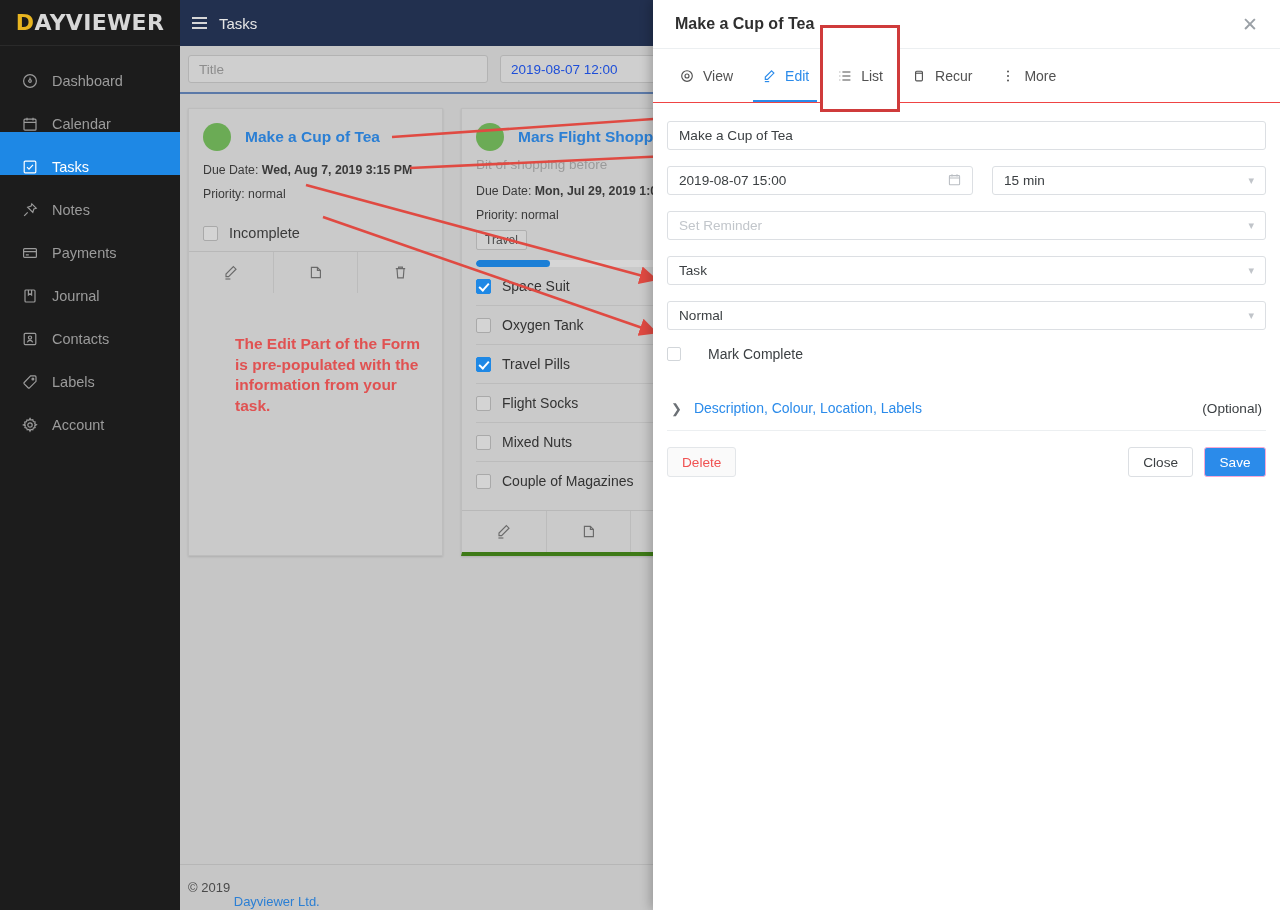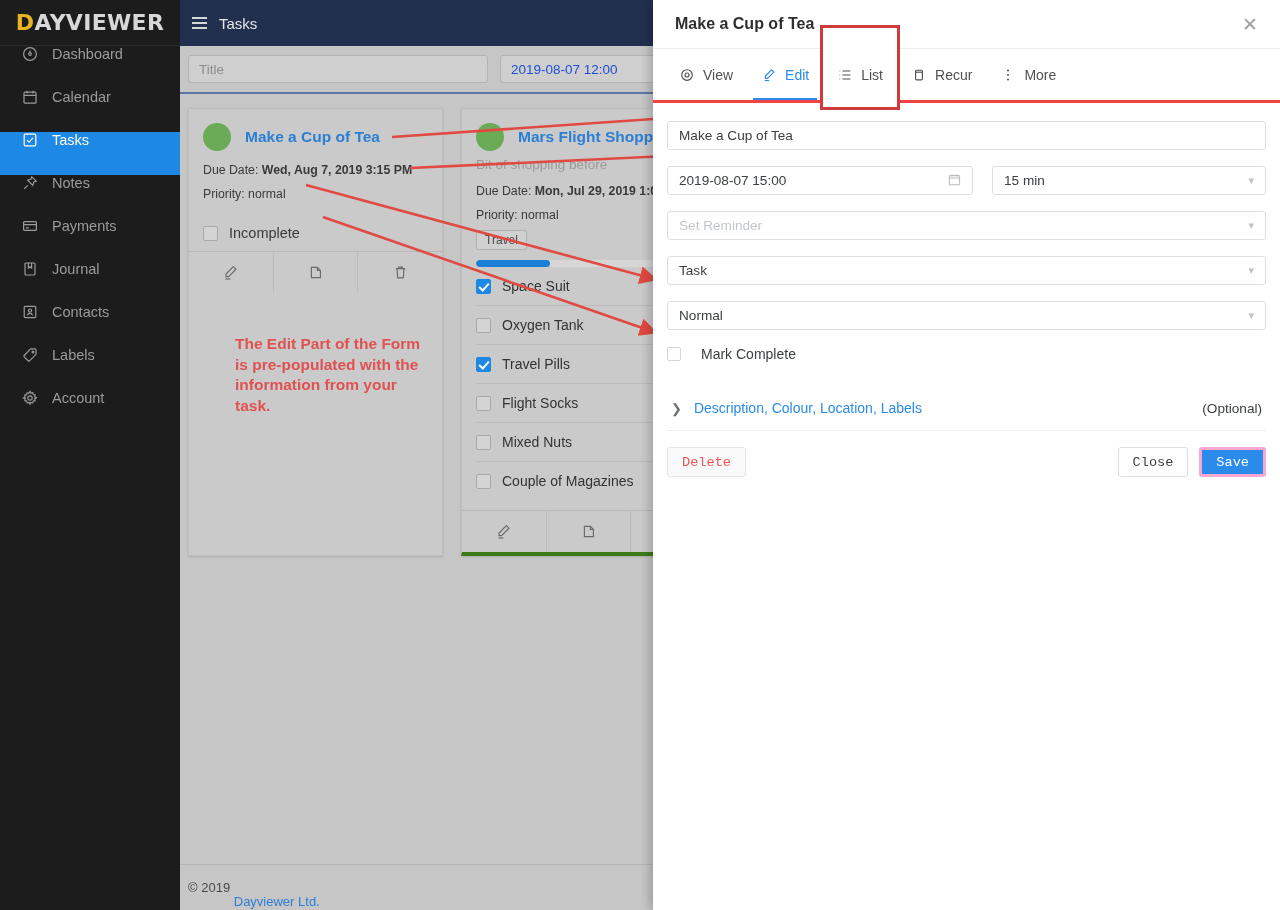--- a/index.html
+++ b/index.html
@@ -18,21 +18,21 @@
   }
   .logo {
     height: 46px; display: flex; align-items: center; justify-content: center;
     font-size: 22px; font-weight: bold; letter-spacing: .3px;
     color: #d8d8d8; background: #1c1c1c;
     border-bottom: 1px solid #2a2a2a;
     font-family: "DejaVu Sans", sans-serif;
   }
   .logo .d { color: #e8b520; }
   .nav-item {
-    display: flex; align-items: flex-start; gap: 14px;
+    display: flex; align-items: flex-end; gap: 14px;
     height: 43px; padding-left: 22px;
     color: #9b9b9b; font-size: 14.5px;
     cursor: pointer;
   }
   .nav-item.active { background: #1e88e5; color: #ffffff; }
   .nav-item .ico { width: 16px; height: 16px; flex: 0 0 16px;
                    display: flex; align-items: center; justify-content: center; }
   .nav-item .ico svg { display: block; }
 
   
@@ -128,21 +128,21 @@
     background: #ffffff; box-shadow: -3px 0 10px rgba(0,0,0,.22);
   }
   .modal-head {
     height: 49px; display: flex; align-items: center; padding: 0 22px;
     border-bottom: 1px solid #eceff1;
   }
   .modal-title { font-size: 16px; font-weight: bold; color: #2f2f2f; flex: 1; }
   .close-x { color: #9aa0a6; font-size: 19px; cursor: pointer; line-height: 1; }
 
   .tabs { display: flex; align-items: stretch; height: 54px;
-          border-bottom: 3px solid #ef4444; padding-left: 12px; }
+          border-bottom: 1px solid #ef4444; padding-left: 12px; }
   .tab { display: flex; align-items: center; gap: 9px; padding: 0 14px;
          font-size: 14px; color: #515151; cursor: pointer; position: relative; }
   .tab.active { color: #2b8bea; }
   .tab.active::after {
     content:""; position: absolute; left: 6px; right: 6px; bottom: 0;
     height: 2px; background: #2b8bea;
   }
   .tab .ti { width: 15px; height: 15px; display: flex; align-items: center; justify-content: center; }
   .tab.boxed {
     outline: 3px solid #cf3b3b; outline-offset: 0; background: #fff; z-index: 3;
@@ -156,39 +156,39 @@
     font-size: 13.6px; color: #3c4043; margin-bottom: 16px; background: #fff;
   }
   .fld.ph { color: #c2c6cb; }
   .fld .caret { margin-left: auto; color: #c0c4c9; font-size: 11px; }
   .fld .calico { margin-left: auto; color: #b9bdc2; }
   .row2 { display: flex; gap: 19px; margin-bottom: 16px; }
   .row2 .fld { margin-bottom: 0; }
   .row2 .c1 { width: 306px; }
   .row2 .c2 { flex: 1; }
 
-  .mark-row { display: flex; align-items: center; gap: 20px; margin: 12px 0 0 0;
+  .mark-row { display: flex; align-items: center; gap: 27px; margin: 12px 0 0 0;
               font-size: 14px; color: #3c4043; }
   .cb2 { width: 14px; height: 14px; border: 1px solid #d2d6da; border-radius: 2px; flex:0 0 14px; }
 
   .optrow {
     display: flex; align-items: center; gap: 12px; padding: 22px 4px 14px 4px;
     border-bottom: 1px solid #eceff1; margin-top: 16px;
   }
   .optrow .chev { color: #6b7075; font-size: 13px; }
   .optrow .lnk { color: #2b8bea; font-size: 14px; cursor: pointer; }
   .optrow .opt { margin-left: auto; color: #3c4043; font-size: 13.6px; }
 
-  .btnrow { display: flex; align-items: flex-start; padding: 16px 0 0 0; font-family: Liberation Mono, monospace; }
+  .btnrow { display: flex; align-items: flex-start; padding: 16px 0 0 0; }
   .btn { height: 30px; border-radius: 3px; display: inline-flex; align-items: center;
          justify-content: center; font-size: 13.6px; cursor: pointer; padding: 0 14px; }
   .btn-del { border: 1px solid #e3e6e9; background: #fafafa; color: #f05252; }
   .btn-close { border: 1px solid #dcdfe3; background: #fff; color: #3c4043;
                margin-left: auto; min-width: 62px; }
-  .btn-save { background: #2b8bea; color: #fff; border: 3px solid #f9a8d4;
+  .btn-save { background: #2b8bea; color: #fff; border: 1px solid #f9a8d4;
               margin-left: 11px; min-width: 62px; }
 </style>
 </head>
 <body>
 
 <div id="app">
 
   <div class="sidebar">
     <div class="logo">
       <span class="d">D</span>

